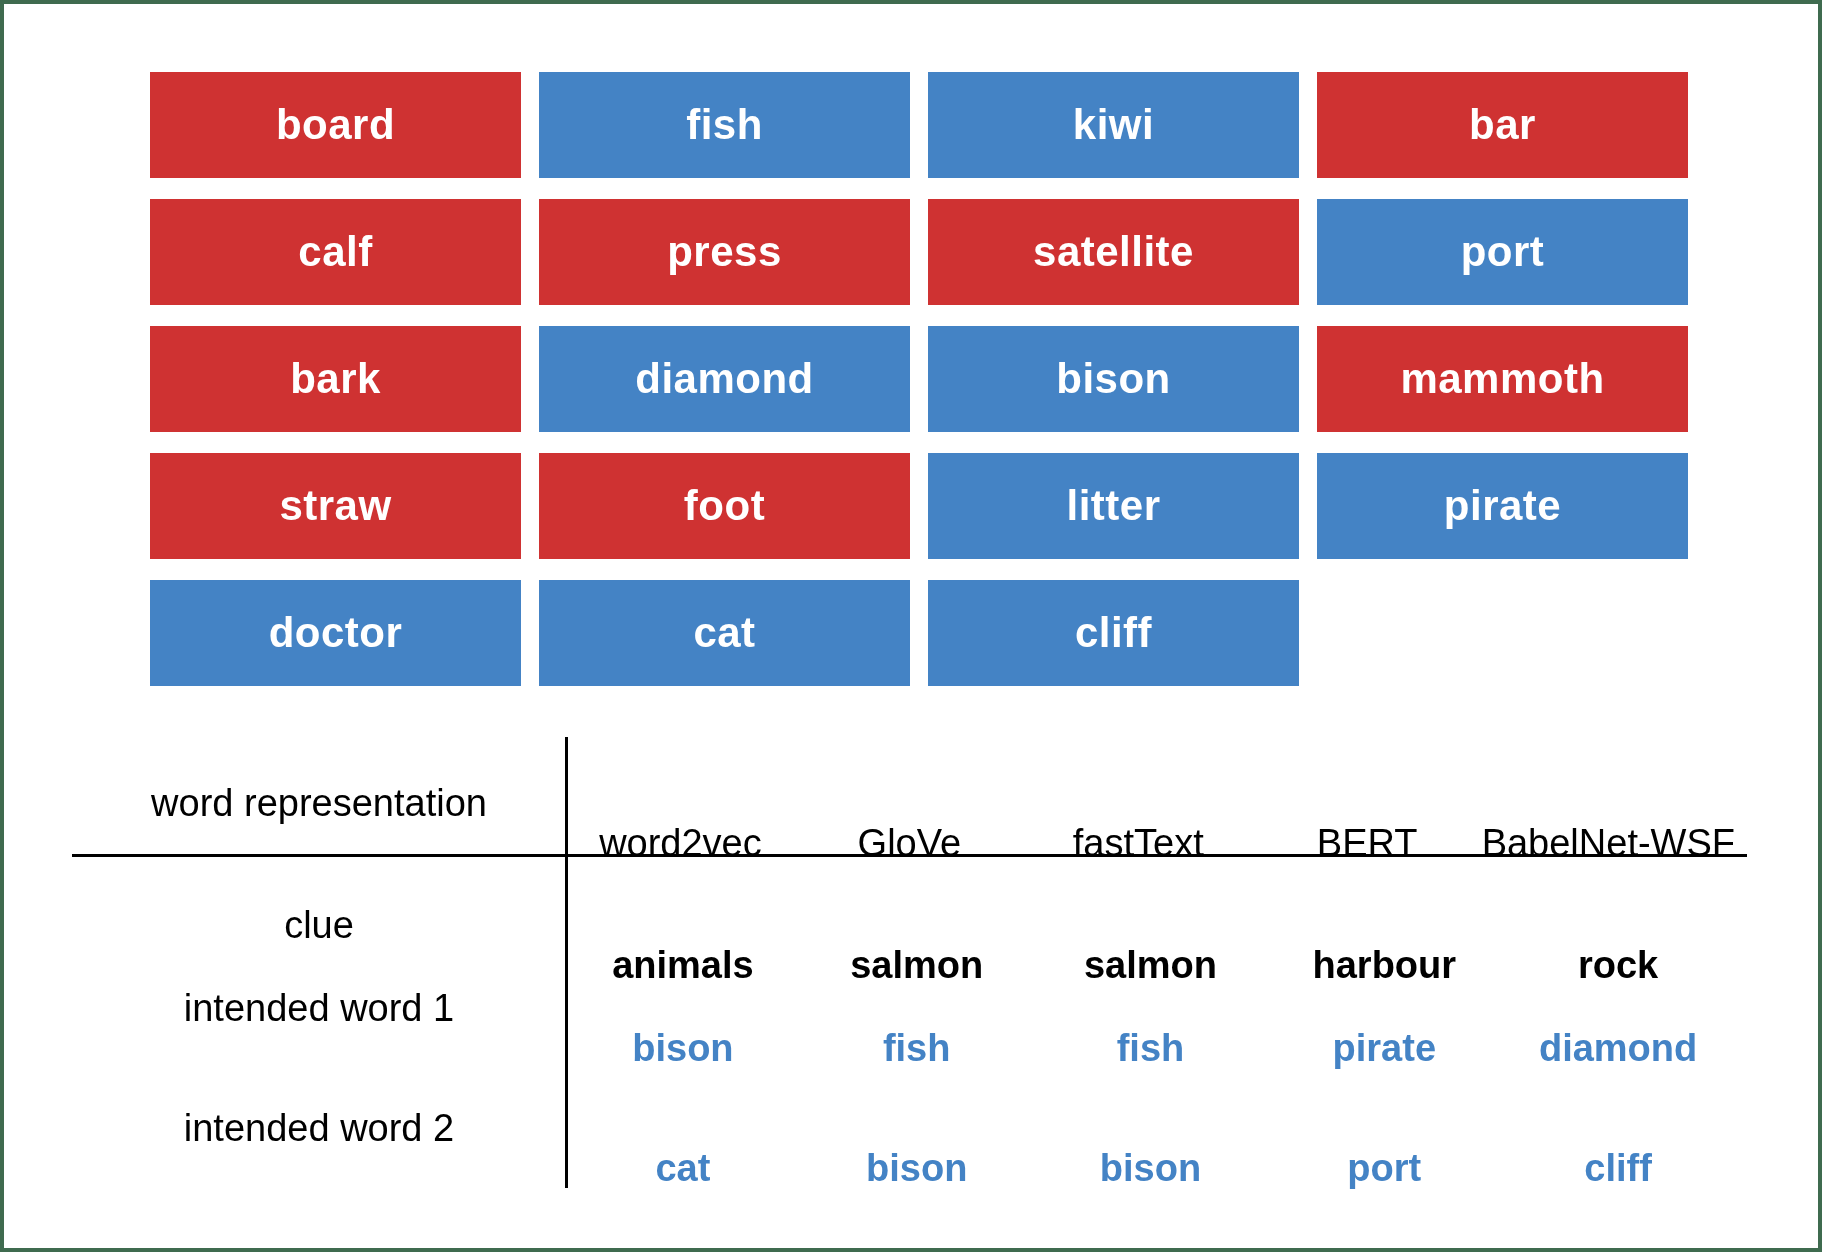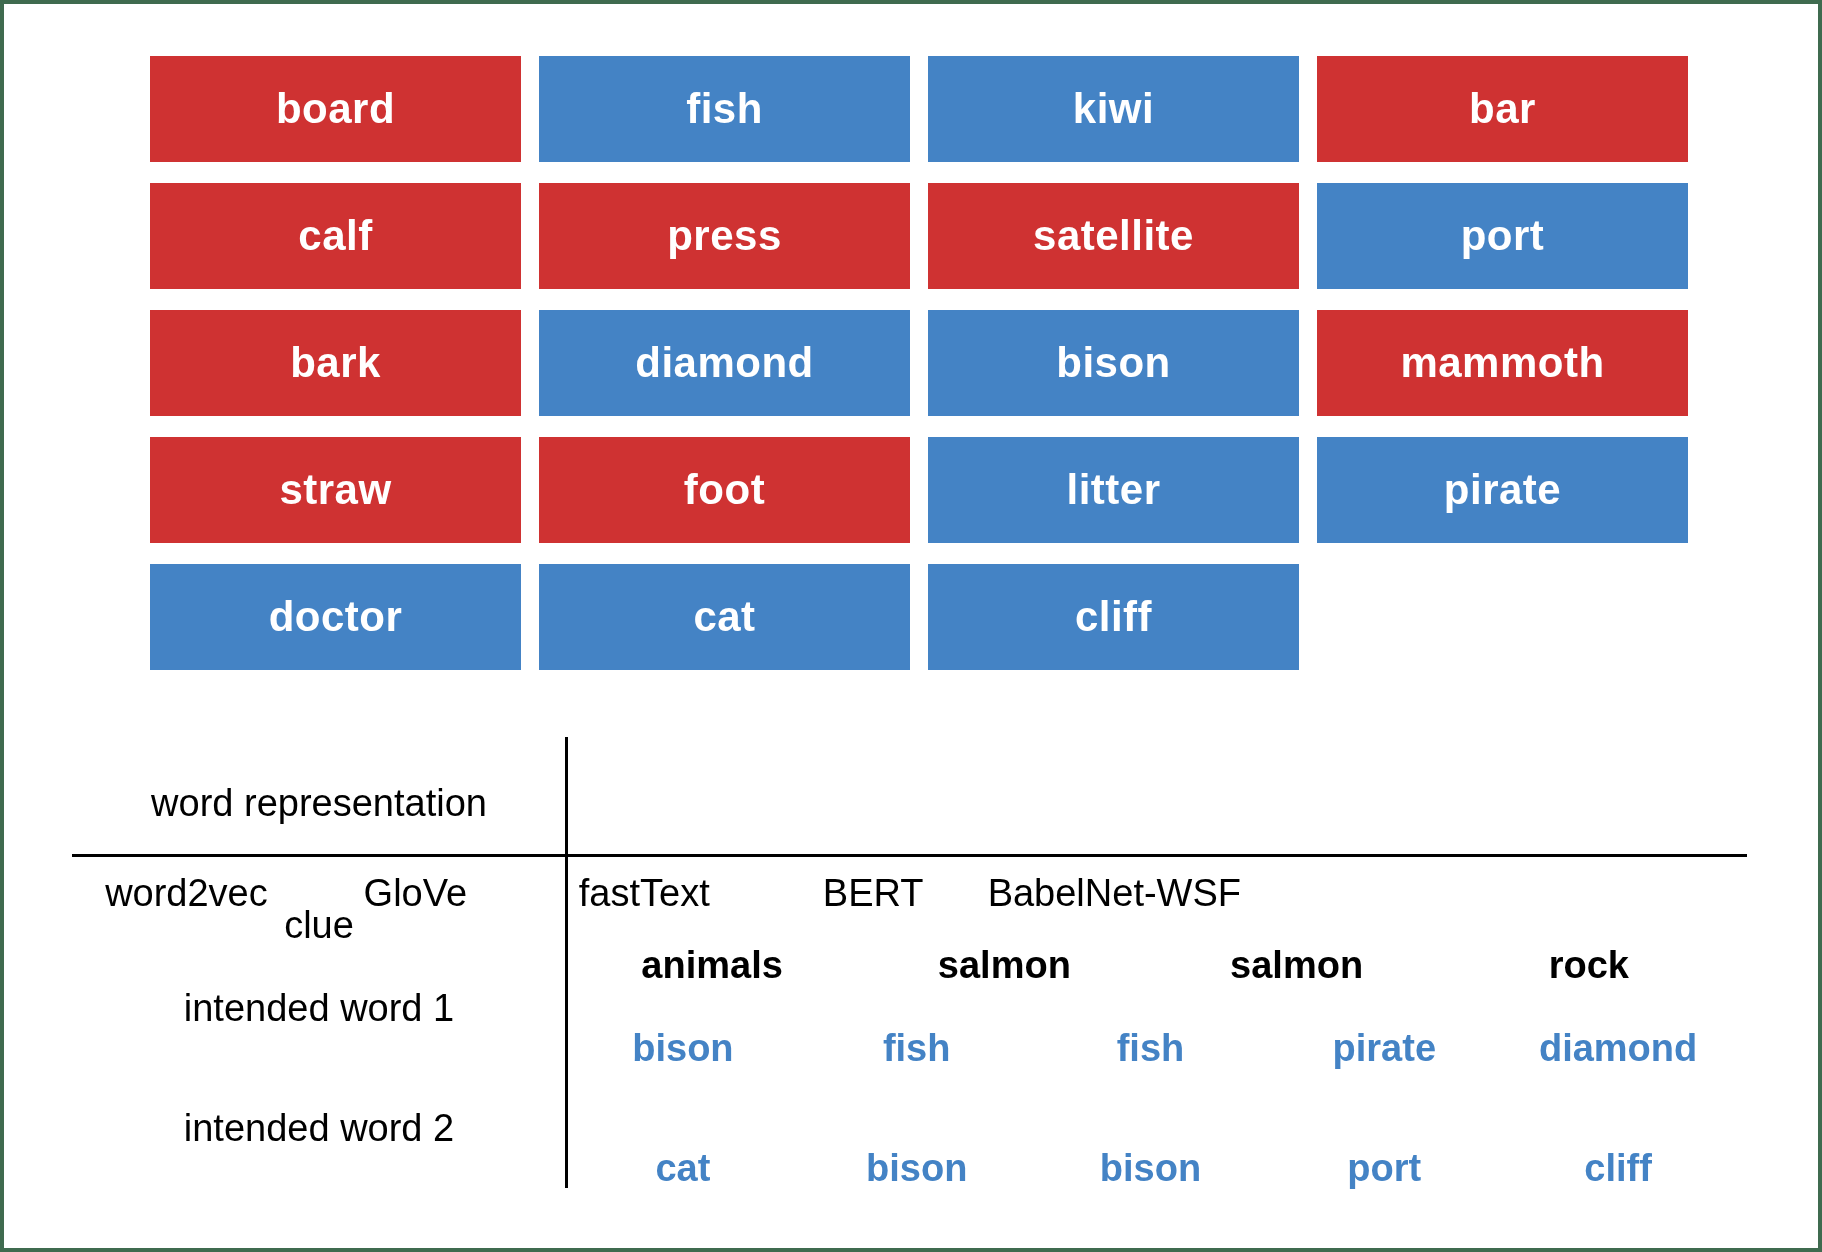--- a/index.html
+++ b/index.html
@@ -11,21 +11,21 @@
     overflow: hidden;
   }
   .frame {
     position: absolute; inset: 0;
     border: 4px solid var(--green, #3f6b4f);
     box-sizing: border-box;
     pointer-events: none;
   }
   
   .grid {
-    position: absolute; left: 150px; top: 56px;
+    position: absolute; left: 150px; top: 72px;
     display: grid;
     grid-template-columns: repeat(4, 371px);
     grid-auto-rows: 106px;
     column-gap: 18px; row-gap: 21px; border-radius: 11px;
   }
   .tile {
     display: flex; align-items: center; justify-content: center;
     color: var(--tile_text, #ffffff);
     font-weight: bold;
     font-size: 42px;
@@ -92,37 +92,38 @@
 
   <div class="tile" data-team="blue">pirate</div>
   <div class="tile" data-team="blue">doctor</div>
   <div class="tile" data-team="blue">cat</div>
   <div class="tile" data-team="blue">cliff</div>
 </div>
 
 <div class="vline"></div>
 <div class="hline"></div>
 
-<div class="trow" style="top: 778px; flex-direction: column;">
+<div class="trow" style="top: 778px;">
   <div class="rlabel">word representation</div>
   <div class="cells">
     <div class="cell">word2vec</div>
     <div class="cell">GloVe</div>
     <div class="cell">fastText</div>
     <div class="cell">BERT</div>
     <div class="cell">BabelNet-WSF</div>
   </div>
 </div>
 
 <div class="trow" style="top: 900px;" data-style="clue">
   <div class="rlabel">clue</div>
   <div class="cells">
     <div class="cell">animals</div>
     <div class="cell">salmon</div>
     <div class="cell">salmon</div>
+    <div class="cell">harbour</div>
     <div class="cell">rock</div>
   </div>
 </div>
 
 <div class="trow" style="top: 983px;" data-style="intended">
   <div class="rlabel">intended word 1</div>
   <div class="cells">
     <div class="cell">bison</div>
     <div class="cell">fish</div>
     <div class="cell">fish</div>

